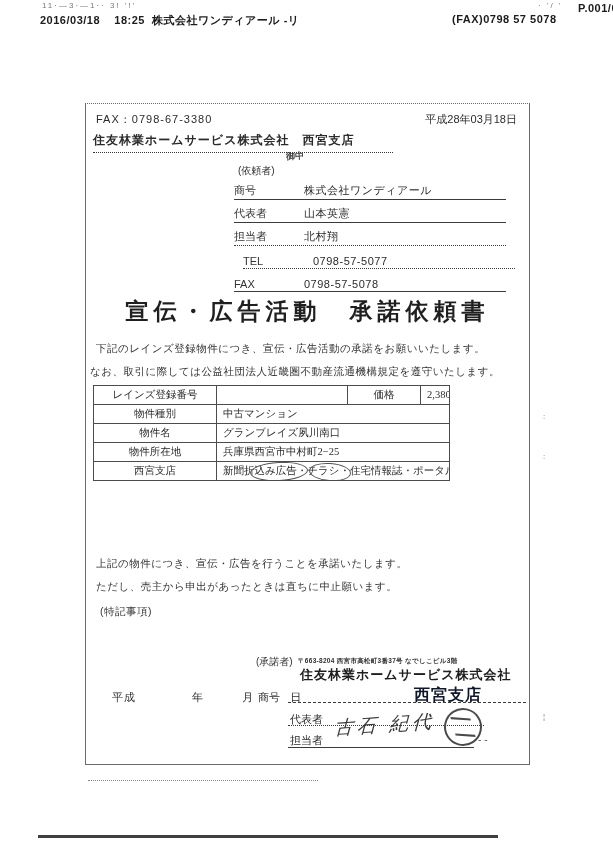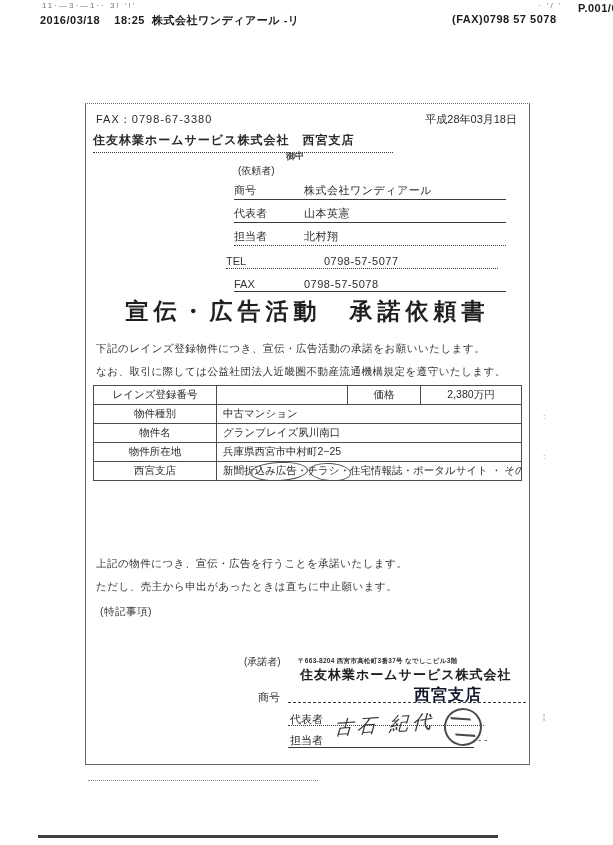--- a/index.html
+++ b/index.html
@@ -31,21 +31,21 @@
   }
   .field-row.dotted{border-bottom-style:dotted;}
   .field-row .lbl{width:70px; color:#333;}
   .field-row .val{letter-spacing:0.5px;}
   .doc-title{
     width:443px; text-align:center; font-size:23px; font-weight:bold;
     letter-spacing:5px; color:#1f1f1f;
   }
   .intro{font-size:10.5px; letter-spacing:0.5px; color:#333;}
   
-  .ptable{width:429px; border:1px solid #4c4c4c; border-collapse:collapse; table-layout:fixed;}
+  .ptable{width:357px; border:1px solid #4c4c4c; border-collapse:collapse; table-layout:fixed;font-family:Liberation Serif, serif;}
   .ptable td{
     border:1px solid #4c4c4c; border-bottom-style:dashed;
     height:18px; font-size:10.5px; padding:0 6px; color:#2b2b2b;
     overflow:hidden; white-space:nowrap;
   }
   .ptable tr:last-child td{border-bottom-style:solid;}
   .ptable td.lab{text-align:center; width:110px;}
   .consent-title{
     width:443px; text-align:center; font-size:27px; font-weight:bold;
     letter-spacing:30px; text-indent:30px; color:#1f1f1f;
@@ -111,33 +111,33 @@
       <span class="val">株式会社ワンディアール</span>
     </div>
     <div class="abs field-row" style="left:148px; top:95px; width:272px;">
       <span class="lbl">代表者</span>
       <span class="val">山本英憲</span>
     </div>
     <div class="abs field-row dotted" style="left:148px; top:118px; width:272px;">
       <span class="lbl">担当者</span>
       <span class="val">北村翔</span>
     </div>
-    <div class="abs field-row dotted" style="left:140px; top:141px; width:272px;gap:28px;">
+    <div class="abs field-row dotted" style="left:157px; top:141px; width:272px;">
       <span class="lbl">TEL</span>
       <span class="val">0798-57-5077</span>
     </div>
     <div class="abs field-row" style="left:148px; top:164px; width:272px;">
       <span class="lbl">FAX</span>
       <span class="val">0798-57-5078</span>
     </div>
 
     <div class="abs intro" style="left:10px; top:238px;">下記のレインズ登録物件につき、宣伝・広告活動の承諾をお願いいたします。</div>
 
     <div class="abs doc-title" style="left:0; top:192px;">宣伝・広告活動　承諾依頼書</div>
-    <div class="abs intro" style="left:10px; top:261px;">なお、取引に際しては公益社団法人近畿圏不動産流通機構規定を遵守いたします。</div>
+    <div class="abs intro" style="left:4px; top:261px;">なお、取引に際しては公益社団法人近畿圏不動産流通機構規定を遵守いたします。</div>
 
     <table class="ptable abs" style="left:7px; top:281px;">
       <tbody>
           <tr>
         <td class="lab">レインズ登録番号</td>
         <td style="width:118px;"></td>
         <td style="width:60px; text-align:center;">価格</td>
         <td style="text-align:center;">2,380万円</td>
       </tr>
       <tr>
@@ -160,25 +160,31 @@
           <div class="abs hand-oval" style="left:92px; top:1px; width:40px; height:16px; transform:rotate(4deg);"></div>
         </td>
       </tr>
     </tbody>
       </table>
 
     <div class="abs consent-line" style="left:10px; top:453px;">上記の物件につき、宣伝・広告を行うことを承諾いたします。</div>
     <div class="abs consent-line" style="left:10px; top:476px;">ただし、売主から申出があったときは直ちに中止願います。</div>
     <div class="abs consent-line" style="left:14px; top:501px;">(特記事項)</div>
 
-    <div class="abs small-lbl" style="left:158px; top:551px;">(承諾者)</div>
+    <div class="abs small-lbl" style="left:170px; top:551px;">(承諾者)</div>
     <div class="abs stamp-addr" style="left:212px; top:553px;">〒663-8204 西宮市高松町3番37号 なでしこビル3階</div>
     <div class="abs stamp-co" style="left:214px; top:562px;">住友林業ホームサービス株式会社</div>
     <div class="abs stamp-branch" style="left:328px; top:581px;">西宮支店</div>
 
+    <div class="abs t11 date-blank" style="left:26px; top:586px; letter-spacing:1px;">
+      <span>平成</span>
+      <span style="margin-left:52px;">年</span>
+      <span style="margin-left:34px;">月</span>
+      <span style="margin-left:32px;">日</span>
+    </div>
 
     <div class="abs t11" style="left:172px; top:586px;">商号</div>
     <div class="abs uline dashed" style="left:202px; top:598px; width:238px;"></div>
 
     <div class="abs t11" style="left:204px; top:608px;">代表者</div>
     <div class="abs uline dotted" style="left:202px; top:621px; width:196px;"></div>
 
     <div class="abs t11" style="left:204px; top:629px;">担当者</div>
     <div class="abs uline" style="left:202px; top:643px; width:186px;"></div>
     <div class="abs signature" style="left:248px; top:608px;">古石 紀代</div>

